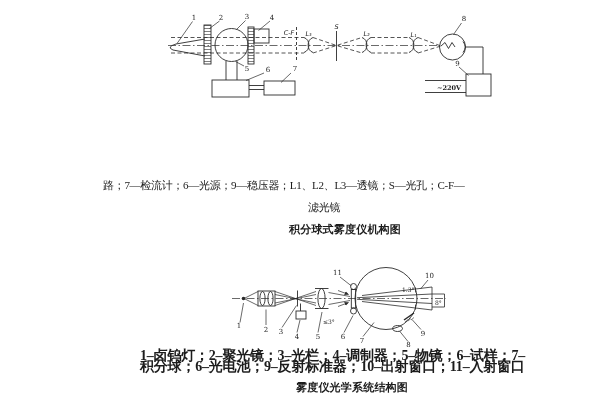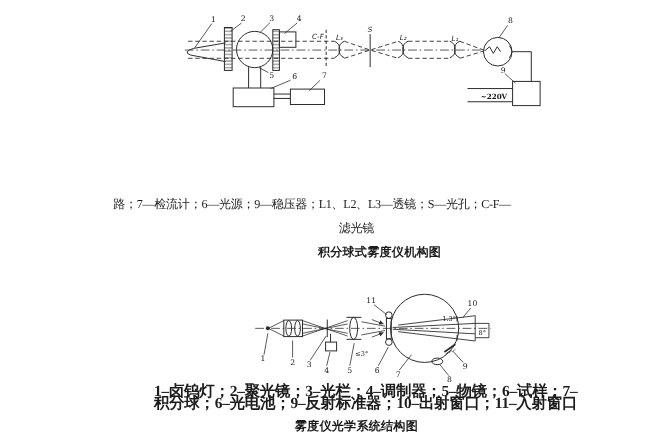--- a/index.html
+++ b/index.html
@@ -6,21 +6,21 @@
   .page{position:relative;width:600px;height:400px;background:#ffffff;overflow:hidden;
         font-family:"Liberation Serif","DejaVu Serif",serif;color:#1c1c1c;}
   .page svg{position:absolute;left:0;top:0;}
   .txt{position:absolute;white-space:nowrap;}
   .legend-line{font-size:11px;letter-spacing:-0.3px;}
   .tl1{left:177px;top:156px;}
   .tl2{left:103px;top:178px;}
   .tl3{left:308px;top:200px;font-family:Liberation Mono, monospace;}
   .cap{font-size:11px;font-weight:bold;letter-spacing:0.2px;}
   .cap-top{left:289px;top:222px;}
-  .cap-bottom{left:268px;top:380px;}
+  .cap-bottom{left:296px;top:380px;}
   .bleg{left:140px;width:380px;text-align:center;font-size:14px;font-weight:bold;letter-spacing:-0.2px;}
   .bleg1{top:347px;}
   .bleg2{top:358px;}
   svg text{stroke:none;fill:#1b1b1b;font-family:"DejaVu Serif","Liberation Serif",serif;}
   .lb{font-size:7px;}
   .lbi{font-size:6.5px;font-style:italic;font-family:"DejaVu Sans",sans-serif;}
   .lbs{font-size:6px;}
   .lbv{font-size:6.5px;font-weight:bold;}
 </style>
 </head>

